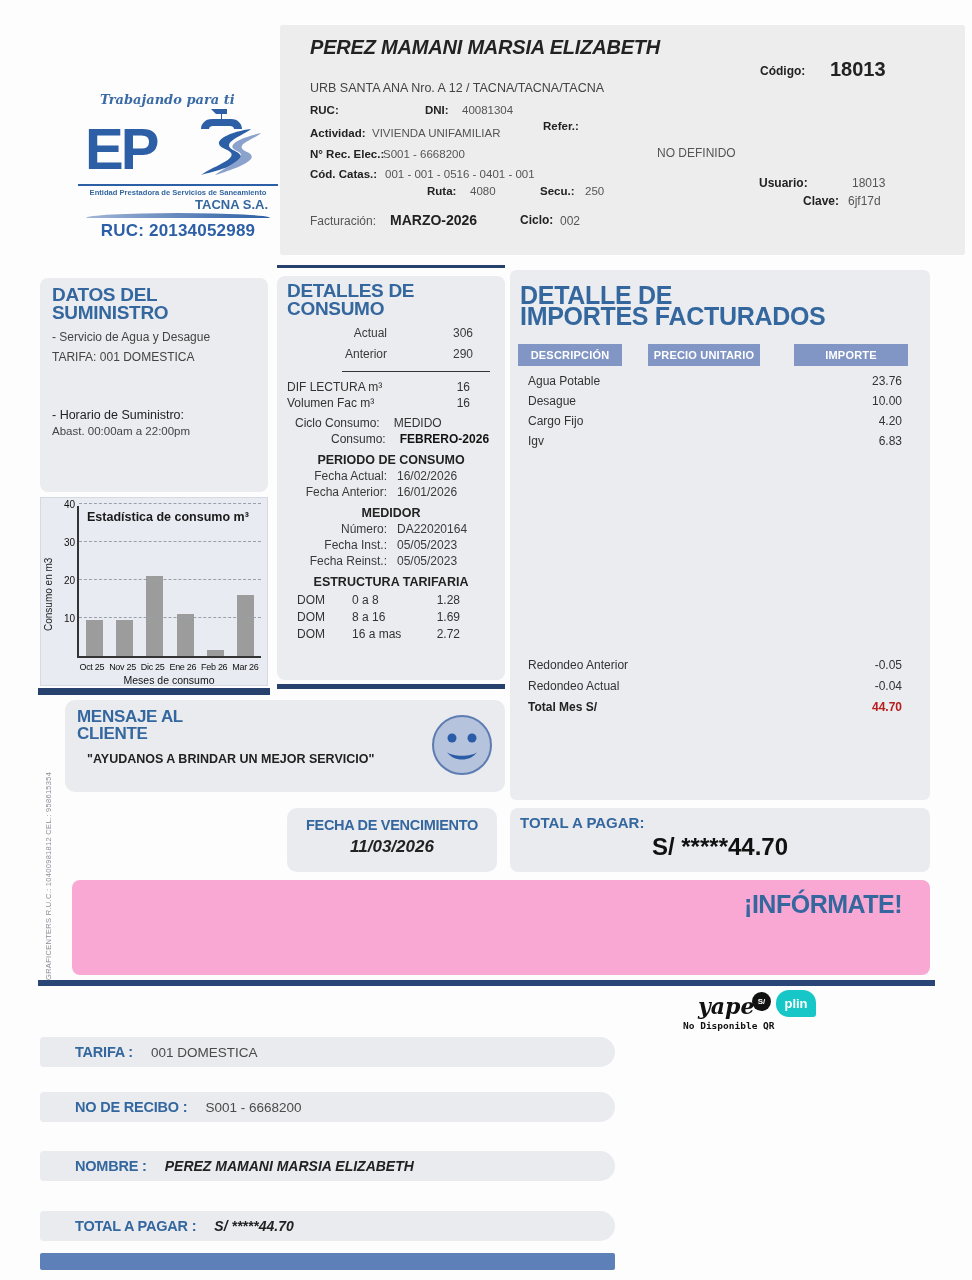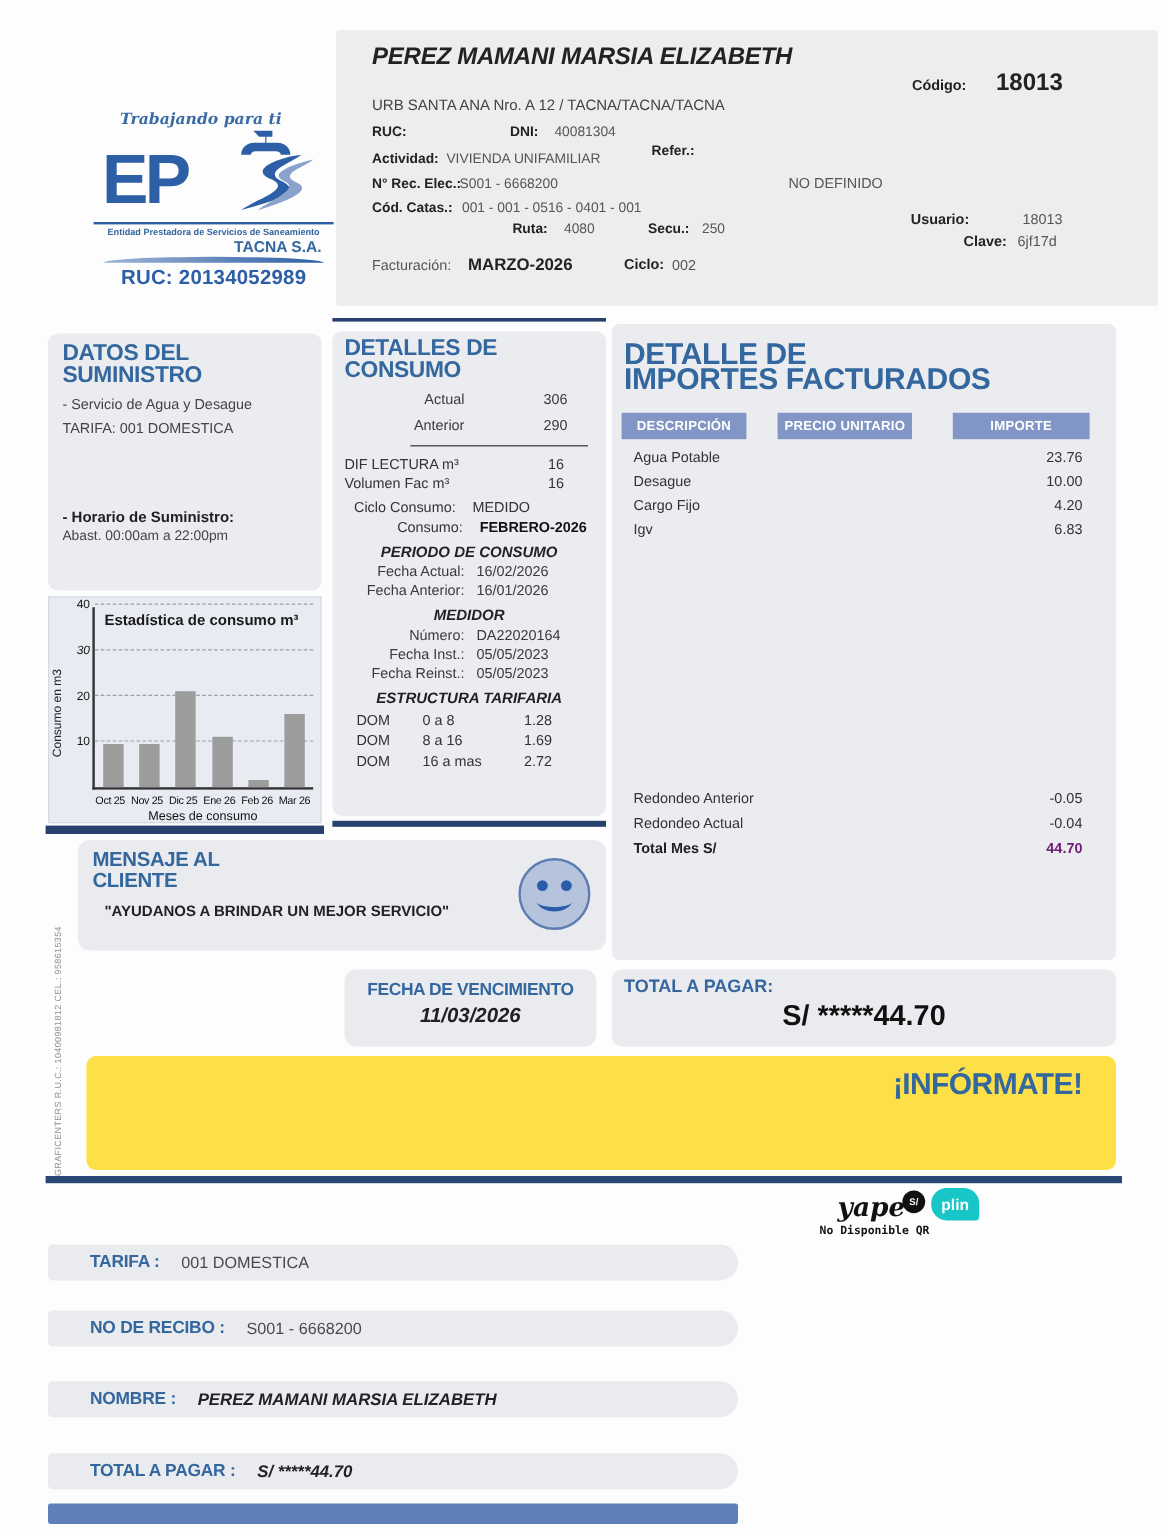--- a/index.html
+++ b/index.html
@@ -39,33 +39,33 @@
   .gridline { position:absolute; left:0; width:100%; height:0; border-top:1.5px dashed #9aa0a8; }
   .ytick { position:absolute; left:-22px; width:18px; text-align:right; font-size:10px; color:#111; }
   .bars { position:absolute; left:0; bottom:0; width:100%; display:flex; justify-content:space-around; align-items:flex-end; }
   .bar { width:17px; background:#9c9c9c; }
   .xlabels { left:36px; top:164px; width:184px; display:flex; justify-content:space-around; font-size:9px; letter-spacing:-0.3px; color:#111; }
   .xlab { left:36px; top:176px; width:184px; text-align:center; font-size:10.5px; color:#111; }
 
   
   .conbox { left:277px; top:276px; width:228px; height:404px; background:#eaecf0; border-radius:8px; padding:6px 10px; }
   .conrow { display:flex; font-size:12px; color:#333; }
-  .c-head { text-align:center; font-weight:bold; font-size:12.5px; color:#222; margin-top:7px;font-style:italic; }
+  .c-head { text-align:center; font-weight:bold; font-size:12.5px; color:#222; margin-top:7px; }
   .pair { display:flex; }
   .pair .k { width:100px; text-align:right; }
   .pair .v { margin-left:10px; }
 
   
   .impbox { left:510px; top:270px; width:420px; height:530px; background:#eaecf0; border-radius:6px; }
   .chip { position:absolute; height:22px; background:#8196c4; color:#fff; font-weight:bold; font-size:11px; display:flex; align-items:center; justify-content:center; letter-spacing:0.2px; }
   .imp-row-desc { position:absolute; left:18px; font-size:12px; color:#333; }
   .imp-row-val { position:absolute; right:28px; font-size:12px; color:#333; text-align:right; }
 
   .totalbox { left:510px; top:808px; width:420px; height:64px; background:#e9ebef; border-radius:8px; }
-  .infbox { left:72px; top:880px; width:858px; height:95px; background:#fde047; border-radius:8px; }
+  .infbox { left:72px; top:880px; width:858px; height:95px; background:#f9a8d4; border-radius:8px; }
   .informate { position:absolute; right:28px; top:10px; font-size:25px; font-weight:bold; color:#35679f; letter-spacing:-0.5px; }
 
   .msgbox { left:65px; top:700px; width:440px; height:92px; background:#e9ebef; border-radius:10px; }
   .datebox { top:808px; width:210px; height:64px; background:#e9ebef; border-radius:10px; text-align:center; }
   .datebox .dl { font-size:14.5px; font-weight:bold; color:#35679f; margin-top:9px; letter-spacing:-0.3px; }
   .datebox .dv { font-size:17px; font-weight:bold; font-style:italic; color:#222; margin-top:4px; }
 
   .vcredit { left:44px; top:770px; height:210px; font-size:7.5px; color:#8a8f98; writing-mode:vertical-rl; transform:rotate(180deg); letter-spacing:0.3px; }
 
   .sep { left:38px; top:980px; width:897px; height:6px; background:#2a4677; }
@@ -145,42 +145,42 @@
 
   <div class="abs navybar" style="left:277px;top:265px;width:228px;height:3px"></div>
 
   <div class="abs databox" style="left:40px;top:278px;width:228px;height:214px;padding:8px 12px">
     <div class="sec-title">
       <span>DATOS DEL</span><br>
       <span>SUMINISTRO</span>
     </div>
     <div style="font-size:12px;color:#444;margin-top:8px">- Servicio de Agua y Desague</div>
     <div style="font-size:12px;color:#444;margin-top:6px">TARIFA: 001 DOMESTICA</div>
-    <div style="font-size:12.5px;color:#222;font-weight:bold;margin-top:60px">- Horario de Suministro:</div>
+    <div style="font-size:12.5px;color:#222;font-weight:normal;margin-top:44px">- Horario de Suministro:</div>
     <div style="font-size:11.5px;color:#444;margin-top:3px">Abast. 00:00am a 22:00pm</div>
   </div>
 
   <div class="abs chartbox">
     <div class="abs chart-title">Estadística de consumo m³</div>
     <div class="abs ylab">Consumo en m3</div>
     <div class="abs chart-plot">
       <div class="bars">
           <div class="bar" style="height: 36.1px; background: rgb(156, 156, 156);"></div>
           <div class="bar" style="height: 36.1px; background: rgb(156, 156, 156);"></div>
           <div class="bar" style="height: 79.8px; background: rgb(156, 156, 156);"></div>
           <div class="bar" style="height: 41.8px; background: rgb(156, 156, 156);"></div>
           <div class="bar" style="height: 5.7px; background: rgb(156, 156, 156);"></div>
           <div class="bar" style="height: 60.8px; background: rgb(156, 156, 156);"></div>
         </div>
     <div class="gridline" style="bottom: 38px;"></div>
         <div class="ytick" style="bottom: 32px;">10</div>
         <div class="gridline" style="bottom: 76px;"></div>
         <div class="ytick" style="bottom: 70px;">20</div>
         <div class="gridline" style="bottom: 114px;"></div>
-        <div class="ytick" style="bottom: 108px; font-style: italic;">30</div>
+        <div class="ytick" style="bottom: 108px;">30</div>
         <div class="gridline" style="bottom: 152px;"></div>
         <div class="ytick" style="bottom: 146px;">40</div>
       </div>
     <div class="abs xlabels">
         <span>Oct 25</span>
         <span>Nov 25</span>
         <span>Dic 25</span>
         <span>Ene 26</span>
         <span>Feb 26</span>
         <span>Mar 26</span>
@@ -276,21 +276,21 @@
     <div class="imp-row-desc" style="top:144px">Cargo Fijo</div>
     <div class="imp-row-val" style="top:144px">4.20</div>
     <div class="imp-row-desc" style="top:164px">Igv</div>
     <div class="imp-row-val" style="top:164px">6.83</div>
 
     <div class="imp-row-desc" style="top:388px">Redondeo Anterior</div>
     <div class="imp-row-val" style="top:388px">-0.05</div>
     <div class="imp-row-desc" style="top:409px">Redondeo Actual</div>
     <div class="imp-row-val" style="top:409px">-0.04</div>
     <div class="imp-row-desc" style="top:430px;font-weight:bold;color:#222">Total Mes S/</div>
-    <div class="imp-row-val" style="top:430px;font-weight:bold;color:#701a75">44.70</div>
+    <div class="imp-row-val" style="top:430px;font-weight:bold;color:#b91c1c">44.70</div>
   </div>
 
   <div class="abs msgbox">
     <div class="sec-title" style="font-size:17px;line-height:17px;margin:8px 0 0 12px">
       <span>MENSAJE AL</span><br>
       <span>CLIENTE</span>
     </div>
     <div style="font-size:12.5px;font-weight:bold;color:#222;margin:10px 0 0 22px">"AYUDANOS A BRINDAR UN MEJOR SERVICIO"</div>
     <svg class="smiley" width="62" height="62" viewBox="0 0 62 62">
       <circle cx="31" cy="31" r="29" fill="#b6c3dc" stroke="#5d7db2" stroke-width="2"></circle>

